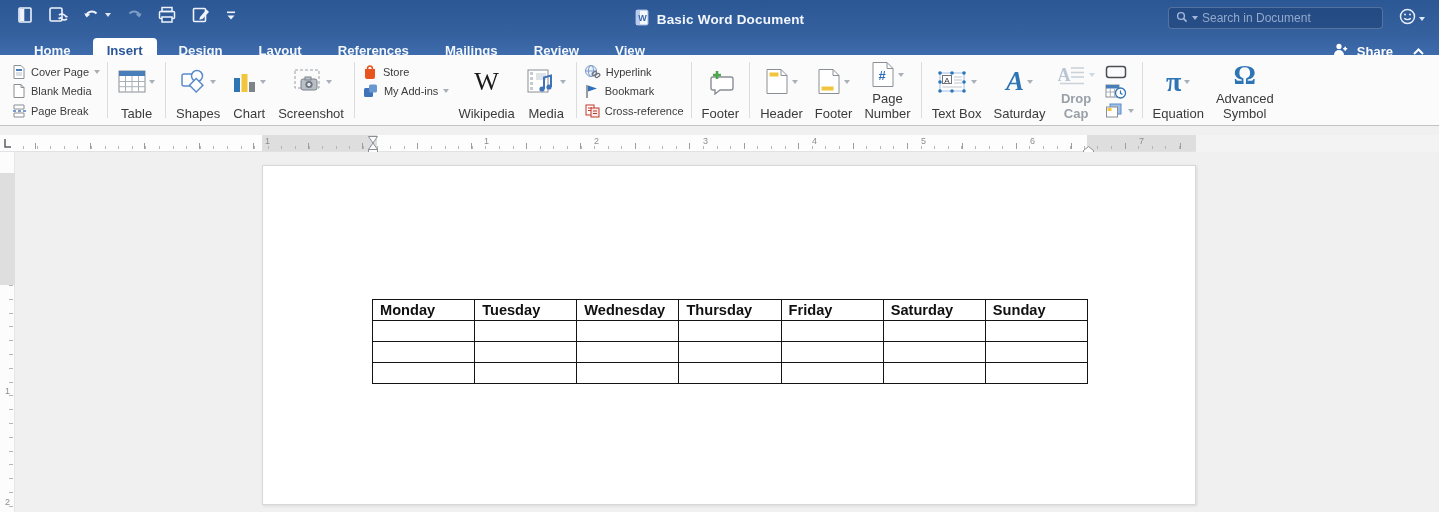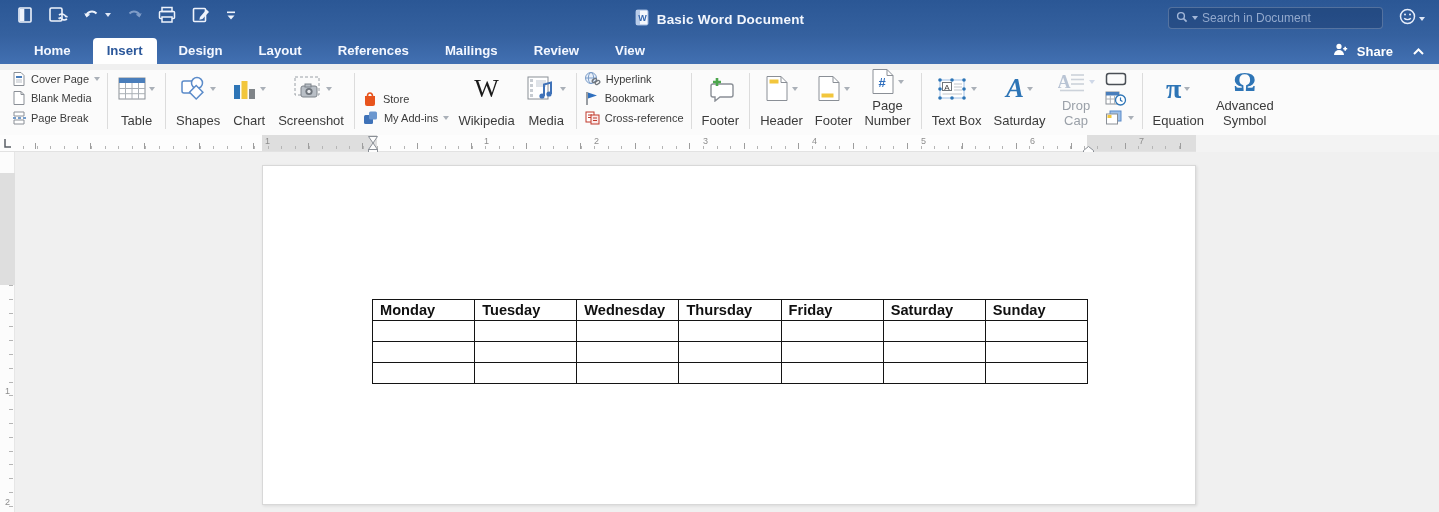--- a/index.html
+++ b/index.html
@@ -19,30 +19,30 @@
   .searchbox input::placeholder { color:#93a9cd; }
   .smiley-wrap { position:absolute; right:14px; top:8px; display:flex; align-items:center; gap:3px; }
 
   .tabs { position:absolute; left:20px; bottom:0; display:flex; align-items:flex-end;gap:8px; }
   .tab { color:#f3f7ff; font-size:13.2px; font-weight:600; padding:5px 14px 6px; cursor:default; }
   .tab.active { background:#ffffff; color:#2b579a; font-weight:700; border-radius:4px 4px 0 0; }
   .share-area { position:absolute; right:14px; bottom:4px; display:flex; align-items:center; gap:7px; color:#fff; font-size:13px; font-weight:600; }
   .collapse-chevron { margin-left:12px; display:flex; }
 
   
-  .ribbon { position:absolute; left:0; top:70px; width:1439px; height:71px; background:#fbfbfb;
-    border-bottom:1px solid #c3c3c3; display:flex; align-items:flex-end; padding:3px 0 11px 10px; }
+  .ribbon { position:absolute; left:0; top:55px; width:1439px; height:71px; background:#fbfbfb;
+    border-bottom:1px solid #c3c3c3; display:flex; align-items:flex-end; padding:3px 0 3px 10px; }
   .rdiv { width:1px; align-self:center; height:56px; background:#dcdcdc; margin:0 5px; flex:0 0 1px; }
   .rgroup { display:flex; align-items:flex-end; gap:2px; }
   .stackcol { display:flex; flex-direction:column; justify-content:space-between; height:62px; padding:2px 2px; }
   .smallbtn { display:flex; align-items:center; gap:5px; height:19px; font-size:11px; color:#3b3b3b; white-space:nowrap; cursor:default; }
   .bigbtn { display:flex; flex-direction:column; align-items:center; justify-content:flex-end; height:64px; padding:1px 5px; cursor:default; }
   .bigbtn .iconwrap { flex:1; display:flex; align-items:center; gap:3px; }
   .bigbtn .lbl { font-size:13px; color:#3b3b3b; line-height:1.1; text-align:center; margin-top:2px; white-space:pre-line; }
-  .bigbtn.disabled .lbl { color:#9aa0a8; }
+  .bigbtn.disabled .lbl { color:#9aa0a8;font-weight:bold; }
   .caret { width:0; height:0; border-left:3.5px solid transparent; border-right:3.5px solid transparent; border-top:4px solid #5f5f5f; display:inline-block; }
   .caret.dim { border-top-color:#aab0b8; }
   .caret.lite { border-top-color:#cfd8e8; }
   .serifglyph { font-family:"Liberation Serif", serif; }
 
   
   .hruler { position:absolute; left:0; top:135px; width:1439px; height:17px; background:#f3f3f3; }
   .hruler .strip { position:absolute; left:0; top:0; width:1196px; height:17px; background:#fdfdfd; border-bottom:1px solid #e2e2e2; }
   .hruler .mseg { position:absolute; top:0; height:16px; background:#dedede; }
   .hruler .ticks-minor { position:absolute; left:23px; width:1170px; bottom:3px; height:3px;
@@ -275,21 +275,21 @@
             </svg>
           <span class="caret dim"></span>
         </span>
         <span class="lbl">Screenshot</span>
       </div>
     </div>
 
     <div class="rdiv"></div>
 
     <div class="rgroup">
-      <div class="stackcol" style="justify-content:flex-end;">
+      <div class="stackcol" style="justify-content:flex-start;">
         <span class="smallbtn">
           <svg width="16" height="17" viewBox="0 0 16 17">
               <path d="M3 6 h10 v8 a2 2 0 0 1 -2 2 h-6 a2 2 0 0 1 -2 -2 z" fill="#e8541d"></path>
               <path d="M5.5 6 a2.5 3 0 0 1 5 0" fill="none" stroke="#e8541d" stroke-width="1.6"></path>
             </svg>
           <span>Store</span>
         </span>
         <span class="smallbtn">
           <svg width="17" height="16" viewBox="0 0 17 16">
               <rect x="2" y="5" width="9" height="9" rx="1.5" fill="#3f72b8"></rect>

